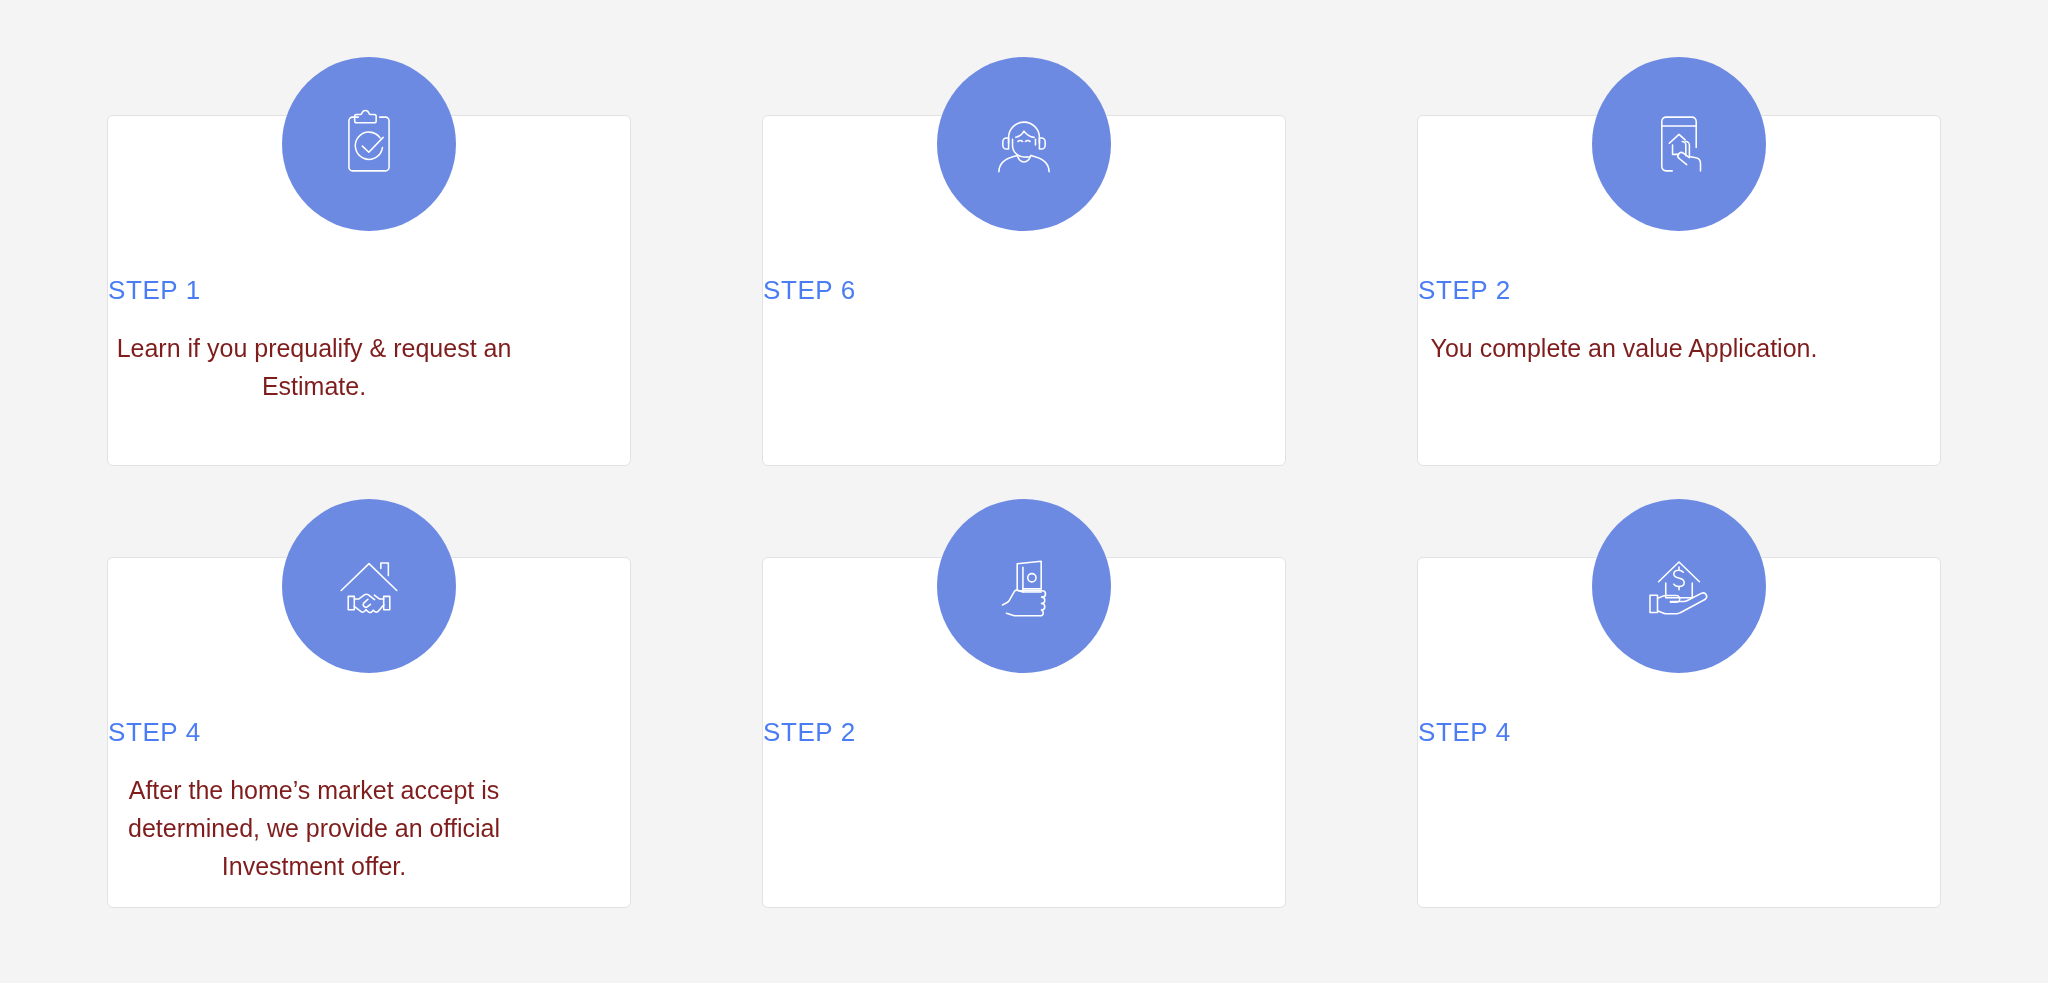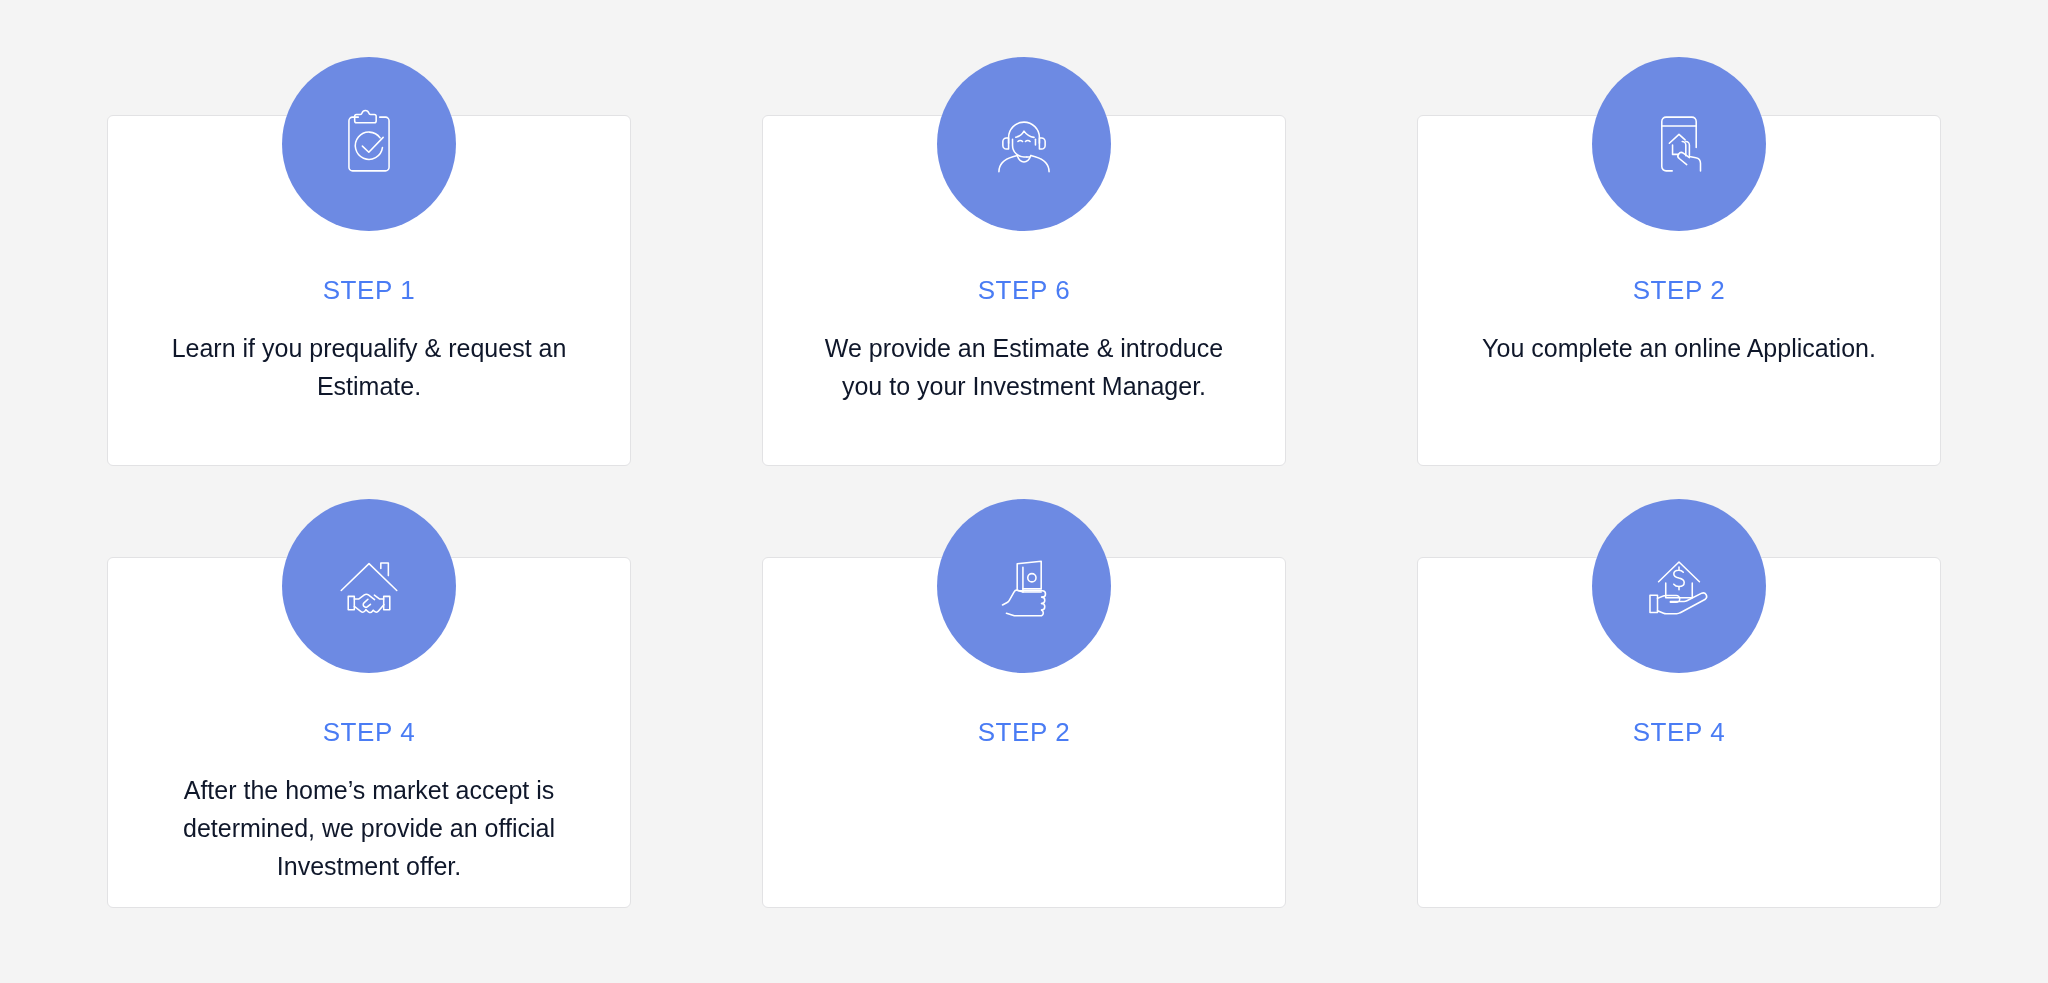--- a/index.html
+++ b/index.html
@@ -29,21 +29,21 @@
     row-gap: 91px;
   }
 
   .step-card {
     position: relative;
     background: #ffffff;
     border: 1px solid #e2e2e4;
     border-radius: 6px;
     display: flex;
     flex-direction: column;
-    align-items: center;
+    align-items: flex-start;
   }
 
   .step-icon-badge {
     position: absolute;
     left: 50%;
     top: -59px;
     transform: translateX(-50%);
     width: 174px;
     height: 174px;
     border-radius: 50%;
@@ -76,21 +76,21 @@
     color: #4a7cf4;
     line-height: 1;
   }
 
   .step-desc {
     margin-top: 26px;
     width: 412px;
     text-align: center;
     font-size: 25px;
     line-height: 38px;
-    color: #0f172a;
+    color: #7f1d1d;
     font-weight: 400;
   }
 </style>
 </head>
 <body>
 
 <div class="steps-grid">
 
   <div class="step-card">
     <div class="step-icon-badge">
@@ -116,37 +116,36 @@
         <path d="M32.6 20.6h1.2a2 2 0 0 1 2 2v2.2a2 2 0 0 1-2 2h-1.2z"></path>
         <path d="M25.6 31.2h1.6"></path>
         <path d="M20.6 22.6a1.8 1.8 0 0 1 2.6 0"></path>
         <path d="M24.8 22.6a1.8 1.8 0 0 1 2.6 0"></path>
         <path d="M10 39.5c0-4.5 3.3-7.1 7.8-8.4l2.4-.7"></path>
         <path d="M38 39.5c0-4.5-3.3-7.1-7.8-8.4l-2.4-.7"></path>
         <path d="M20.2 30.4c.8 2.3 2.1 3.6 3.8 3.6s3-1.3 3.8-3.6"></path>
       </svg>
     </div>
     <div class="step-label">STEP 6</div>
-    <div class="step-desc">We provide an Estimate &amp; introduce you to your Investment Manager.</div>
   </div>
 
   <div class="step-card">
     <div class="step-icon-badge">
       <svg viewBox="0 0 48 48">
         <path d="M33.6 26V11.4a2.4 2.4 0 0 0-2.4-2.4H16.8a2.4 2.4 0 0 0-2.4 2.4v25.2a2.4 2.4 0 0 0 2.4 2.4h3.4"></path>
         <path d="M14.4 14h19.2"></path>
         <path d="M18.6 23.6l5.4-5 3.4 3.1"></path>
         <path d="M20.4 24.6v5.2h3.4"></path>
         <path d="M27.8 22.6a2 2 0 0 1 2 2v6.4l3.6.7a3.2 3.2 0 0 1 2.6 3.1V39"></path>
         <path d="M29.8 31.6l-3.4-2.5a1.9 1.9 0 0 0-2.6.4 1.9 1.9 0 0 0 .3 2.6l4.2 3.4"></path>
         <path d="M25.8 22.6a2 2 0 0 1 2 2v6"></path>
       </svg>
     </div>
     <div class="step-label">STEP 2</div>
-    <div class="step-desc">You complete an online Application.</div>
+    <div class="step-desc">You complete an value Application.</div>
   </div>
 
   <div class="step-card">
     <div class="step-icon-badge">
       <svg viewBox="0 0 48 48">
         <path d="M8.5 26.5L24 11.5l15.5 15"></path>
         <path d="M30.6 14.2v-3h4.2v7"></path>
         <path d="M12.4 29.8h3.4v7.4h-3.4z"></path>
         <path d="M32.2 29.8h3.4v7.4h-3.4z"></path>
         <path d="M15.8 31.2h2.6l3-2.2a1.9 1.9 0 0 1 2.3 0l3.4 2.6"></path>

